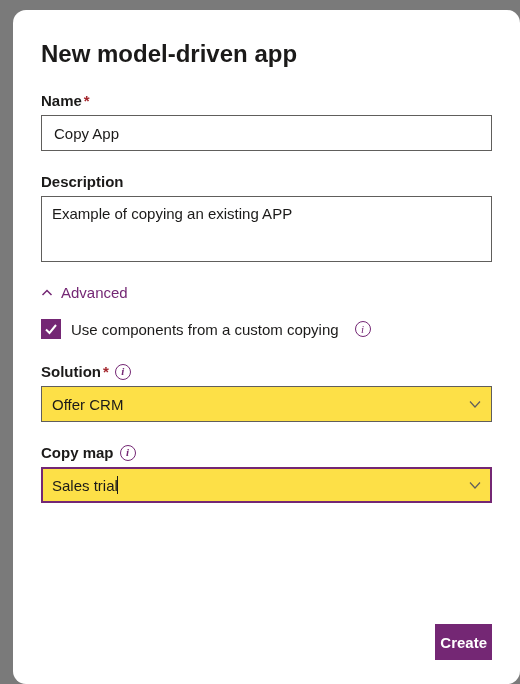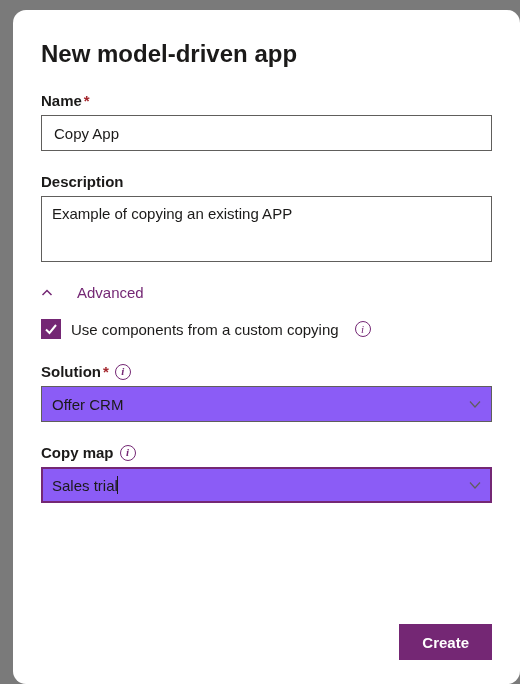--- a/index.html
+++ b/index.html
@@ -56,21 +56,21 @@
     padding: 8px 10px;
     font-size: 15px;
     color: #1b1a19;
     font-family: inherit;
     resize: none;
     outline: none;
   }
   .advanced-toggle {
     display: flex;
     align-items: center;
-    gap: 24px;
+    gap: 8px;
     color: #742774;
     font-size: 15px;
     cursor: pointer;
     margin-bottom: 18px;
     margin-top: -4px;
   }
   .chev-up {
     width: 12px; height: 12px;
     display: inline-flex; align-items: center; justify-content: center;
   }
@@ -110,21 +110,21 @@
   .select {
     width: 100%;
     height: 36px;
     border: 1px solid #605e5c;
     padding: 0 34px 0 10px;
     font-size: 15px;
     color: #1b1a19;
     display: flex;
     align-items: center;
     cursor: pointer;
-    background: #8b5cf6;
+    background: #fde047;
   }
   .select.focused {
     border: 2px solid #742774;
     padding-left: 9px;
   }
   .select .caret {
     position: absolute;
     right: 10px;
     top: 50%;
     transform: translateY(-50%);
@@ -141,21 +141,21 @@
     margin-left: -1px;
   }
   .footer {
     margin-top: auto;
     display: flex;
     justify-content: flex-end;
     gap: 10px;
   }
   .btn {
     height: 36px;
-    padding: 0 22px;
+    padding: 0 4px;
     font-size: 15px;
     font-family: inherit;
     cursor: pointer;
     border: 1px solid #8a8886;
     background: #fff;
     color: #1b1a19;
   }
   .btn.primary {
     background: #742774;
     border-color: #742774;

